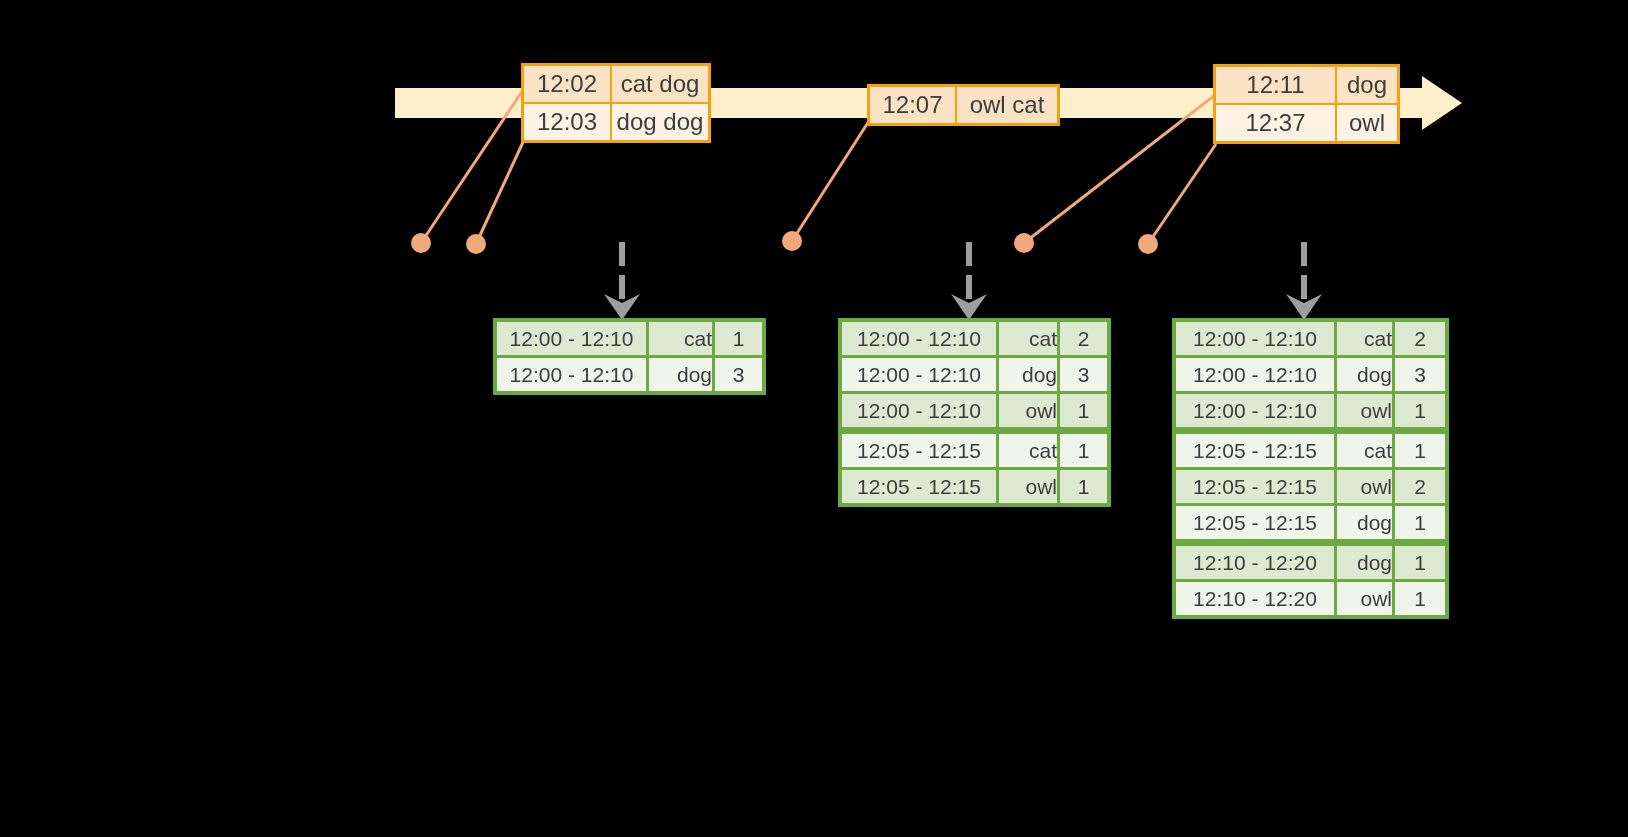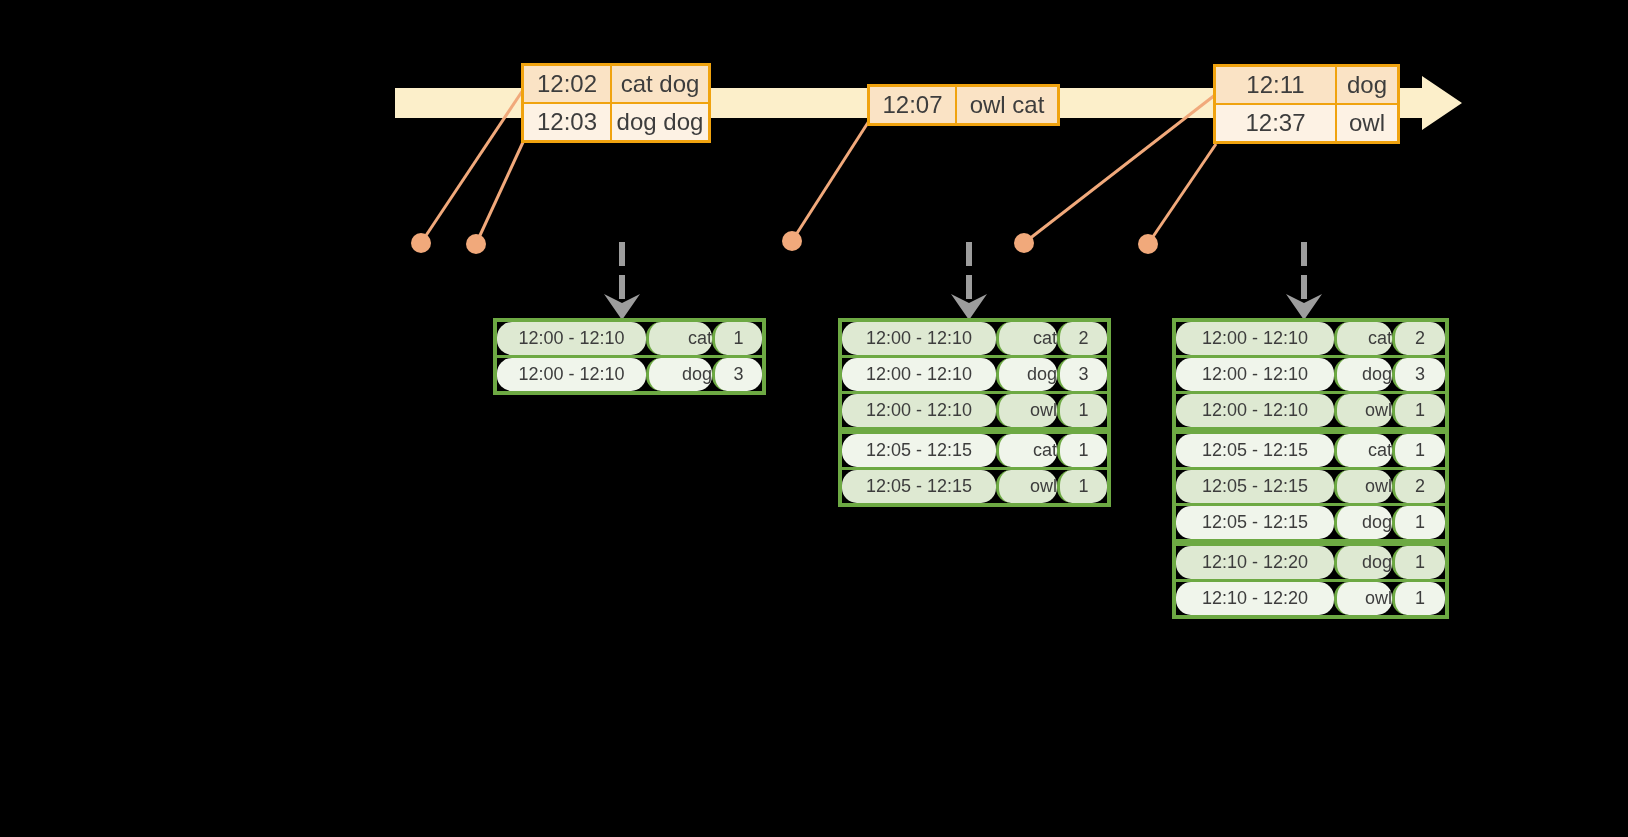--- a/index.html
+++ b/index.html
@@ -25,21 +25,21 @@
   .etable .tcell + .tcell{border-left:2px solid var(--event-border);}
   .etable .trow:nth-child(odd) .tcell{background:var(--event-row-dark);}
   .etable .trow:nth-child(even) .tcell{background:var(--event-row-light);}
   .etable .c0{width:var(--e0);}
   .etable .c1{width:var(--e1);}
 
   
   .rtable{position:absolute;border:4px solid var(--result-border);}
   .rtable .trow + .trow{border-top:3px solid var(--result-border);}
   .rtable .trow.break{border-top-width:7px;}
-  .rtable .tcell{height:33px;line-height:33px;font-size:18px;border-radius:15px;}
+  .rtable .tcell{height:33px;line-height:33px;font-size:21px;}
   .rtable .tcell + .tcell{border-left:3px solid var(--result-border);}
   .rtable .trow:nth-child(odd) .tcell{background:var(--result-row-dark);}
   .rtable .trow:nth-child(even) .tcell{background:var(--result-row-light);}
   .rtable .c0{width:var(--r0);}
   .rtable .c1{width:var(--r1);text-align:right;}
   .rtable .c2{width:var(--r2);}
 </style>
 </head>
 <body>
 

